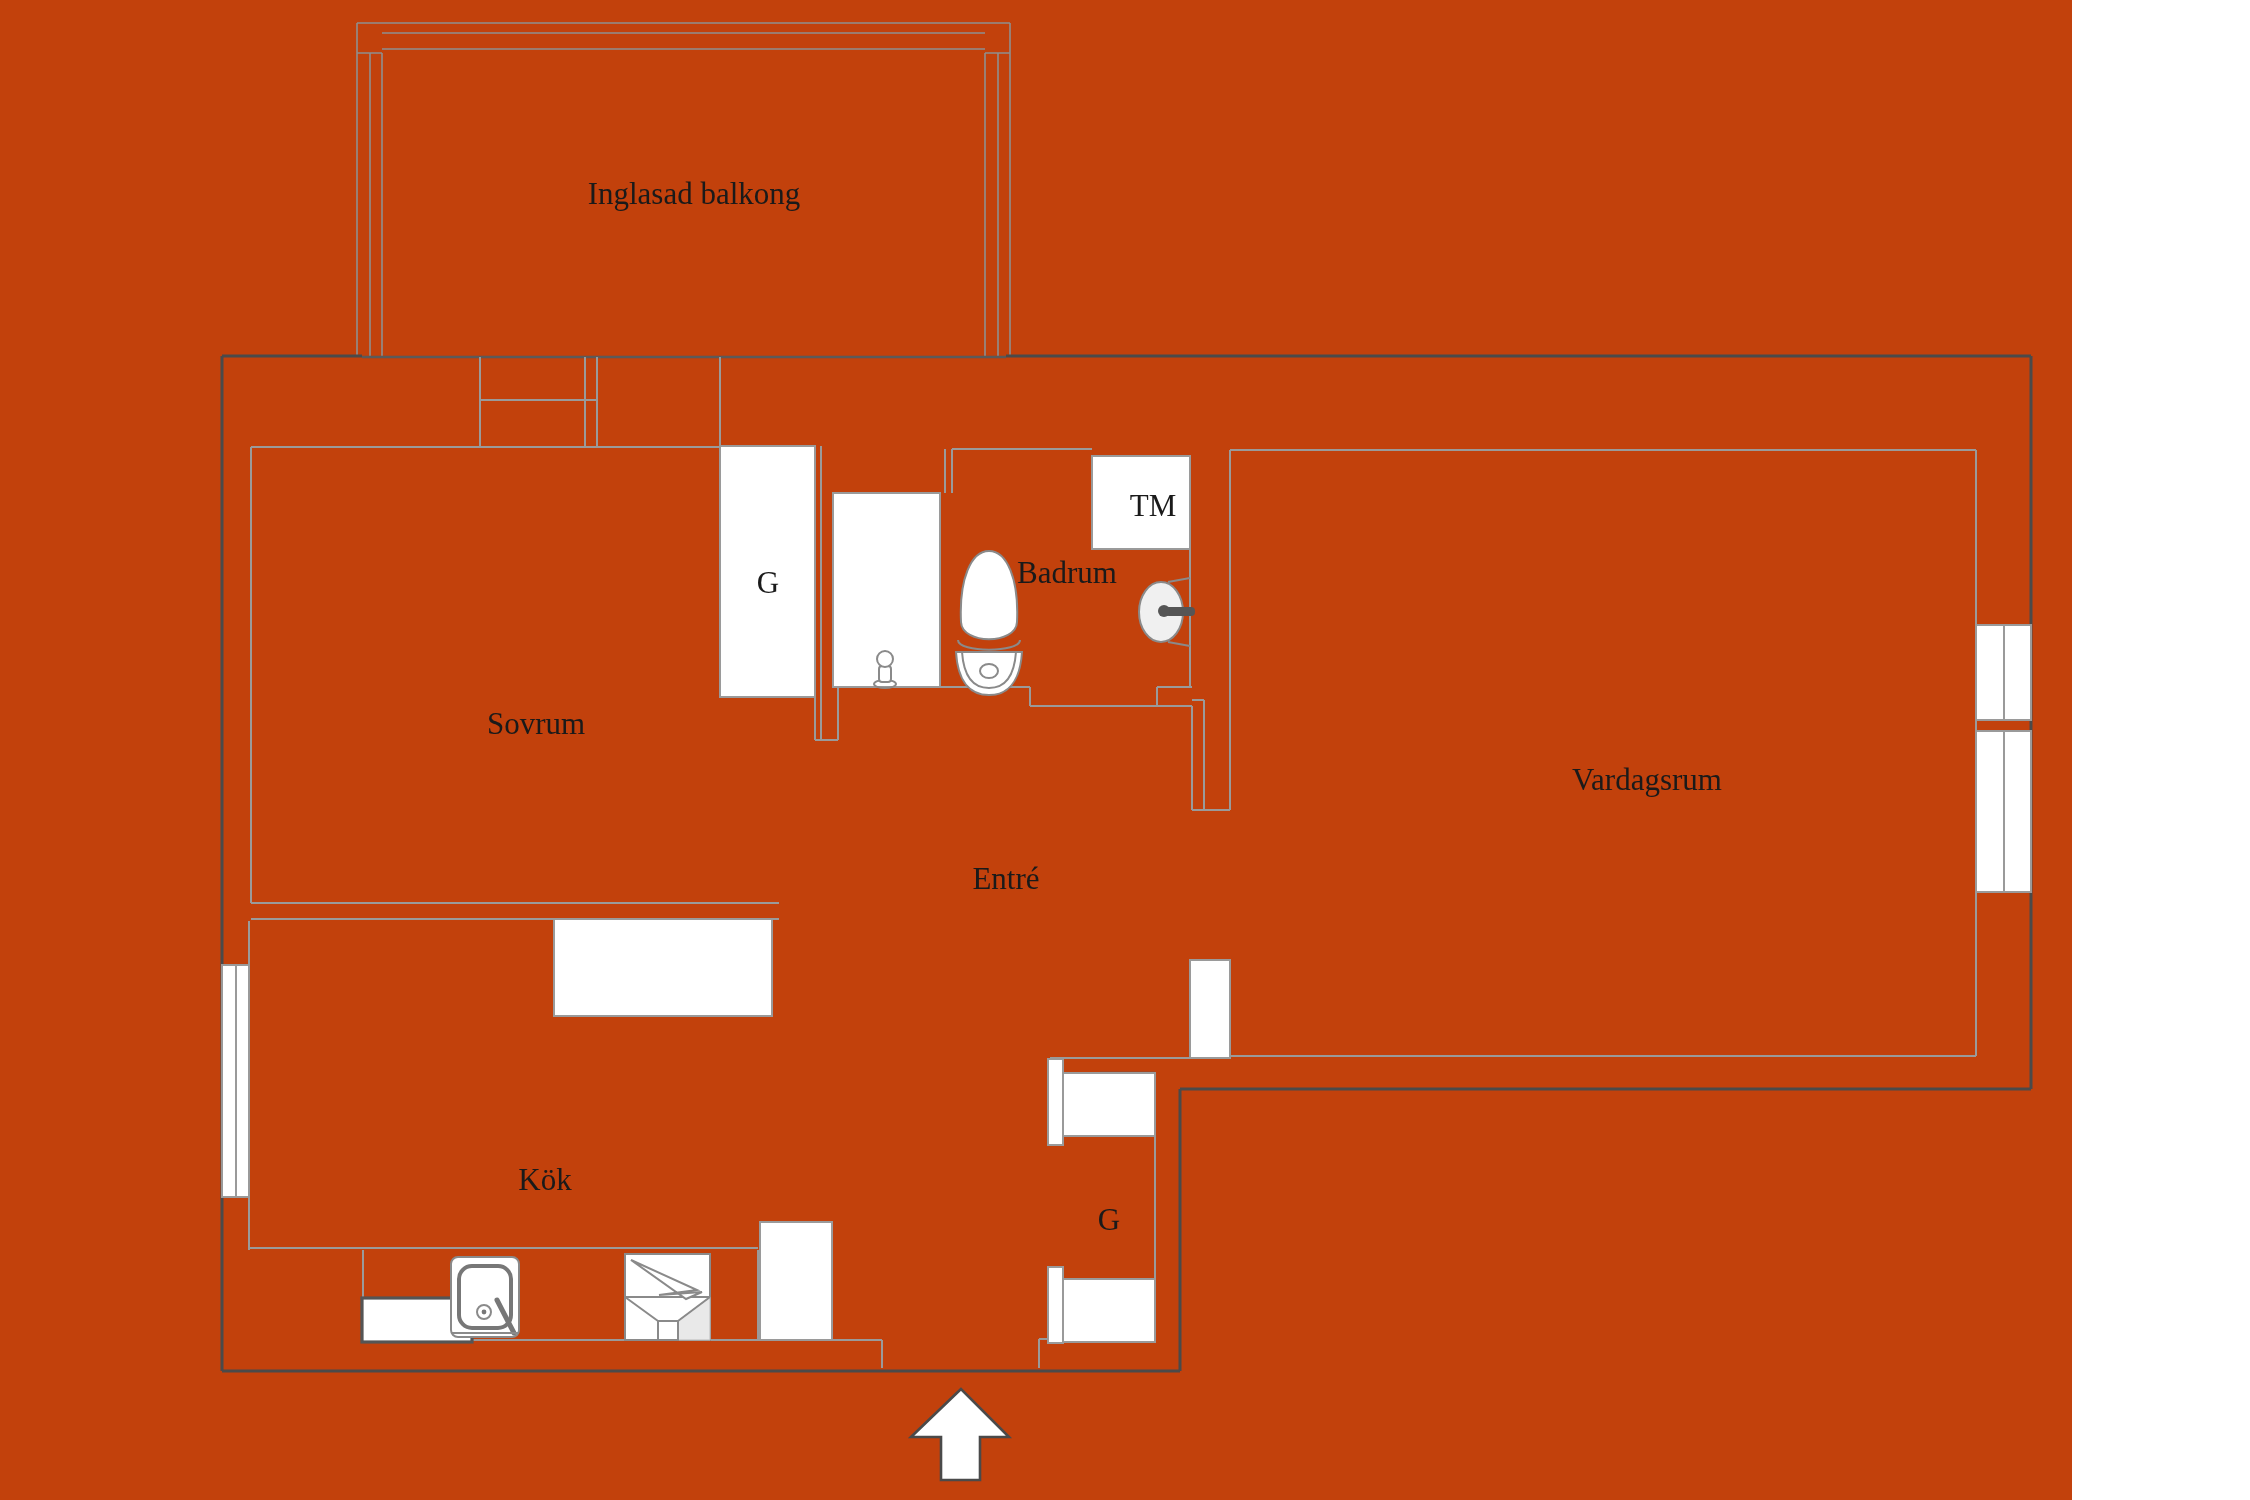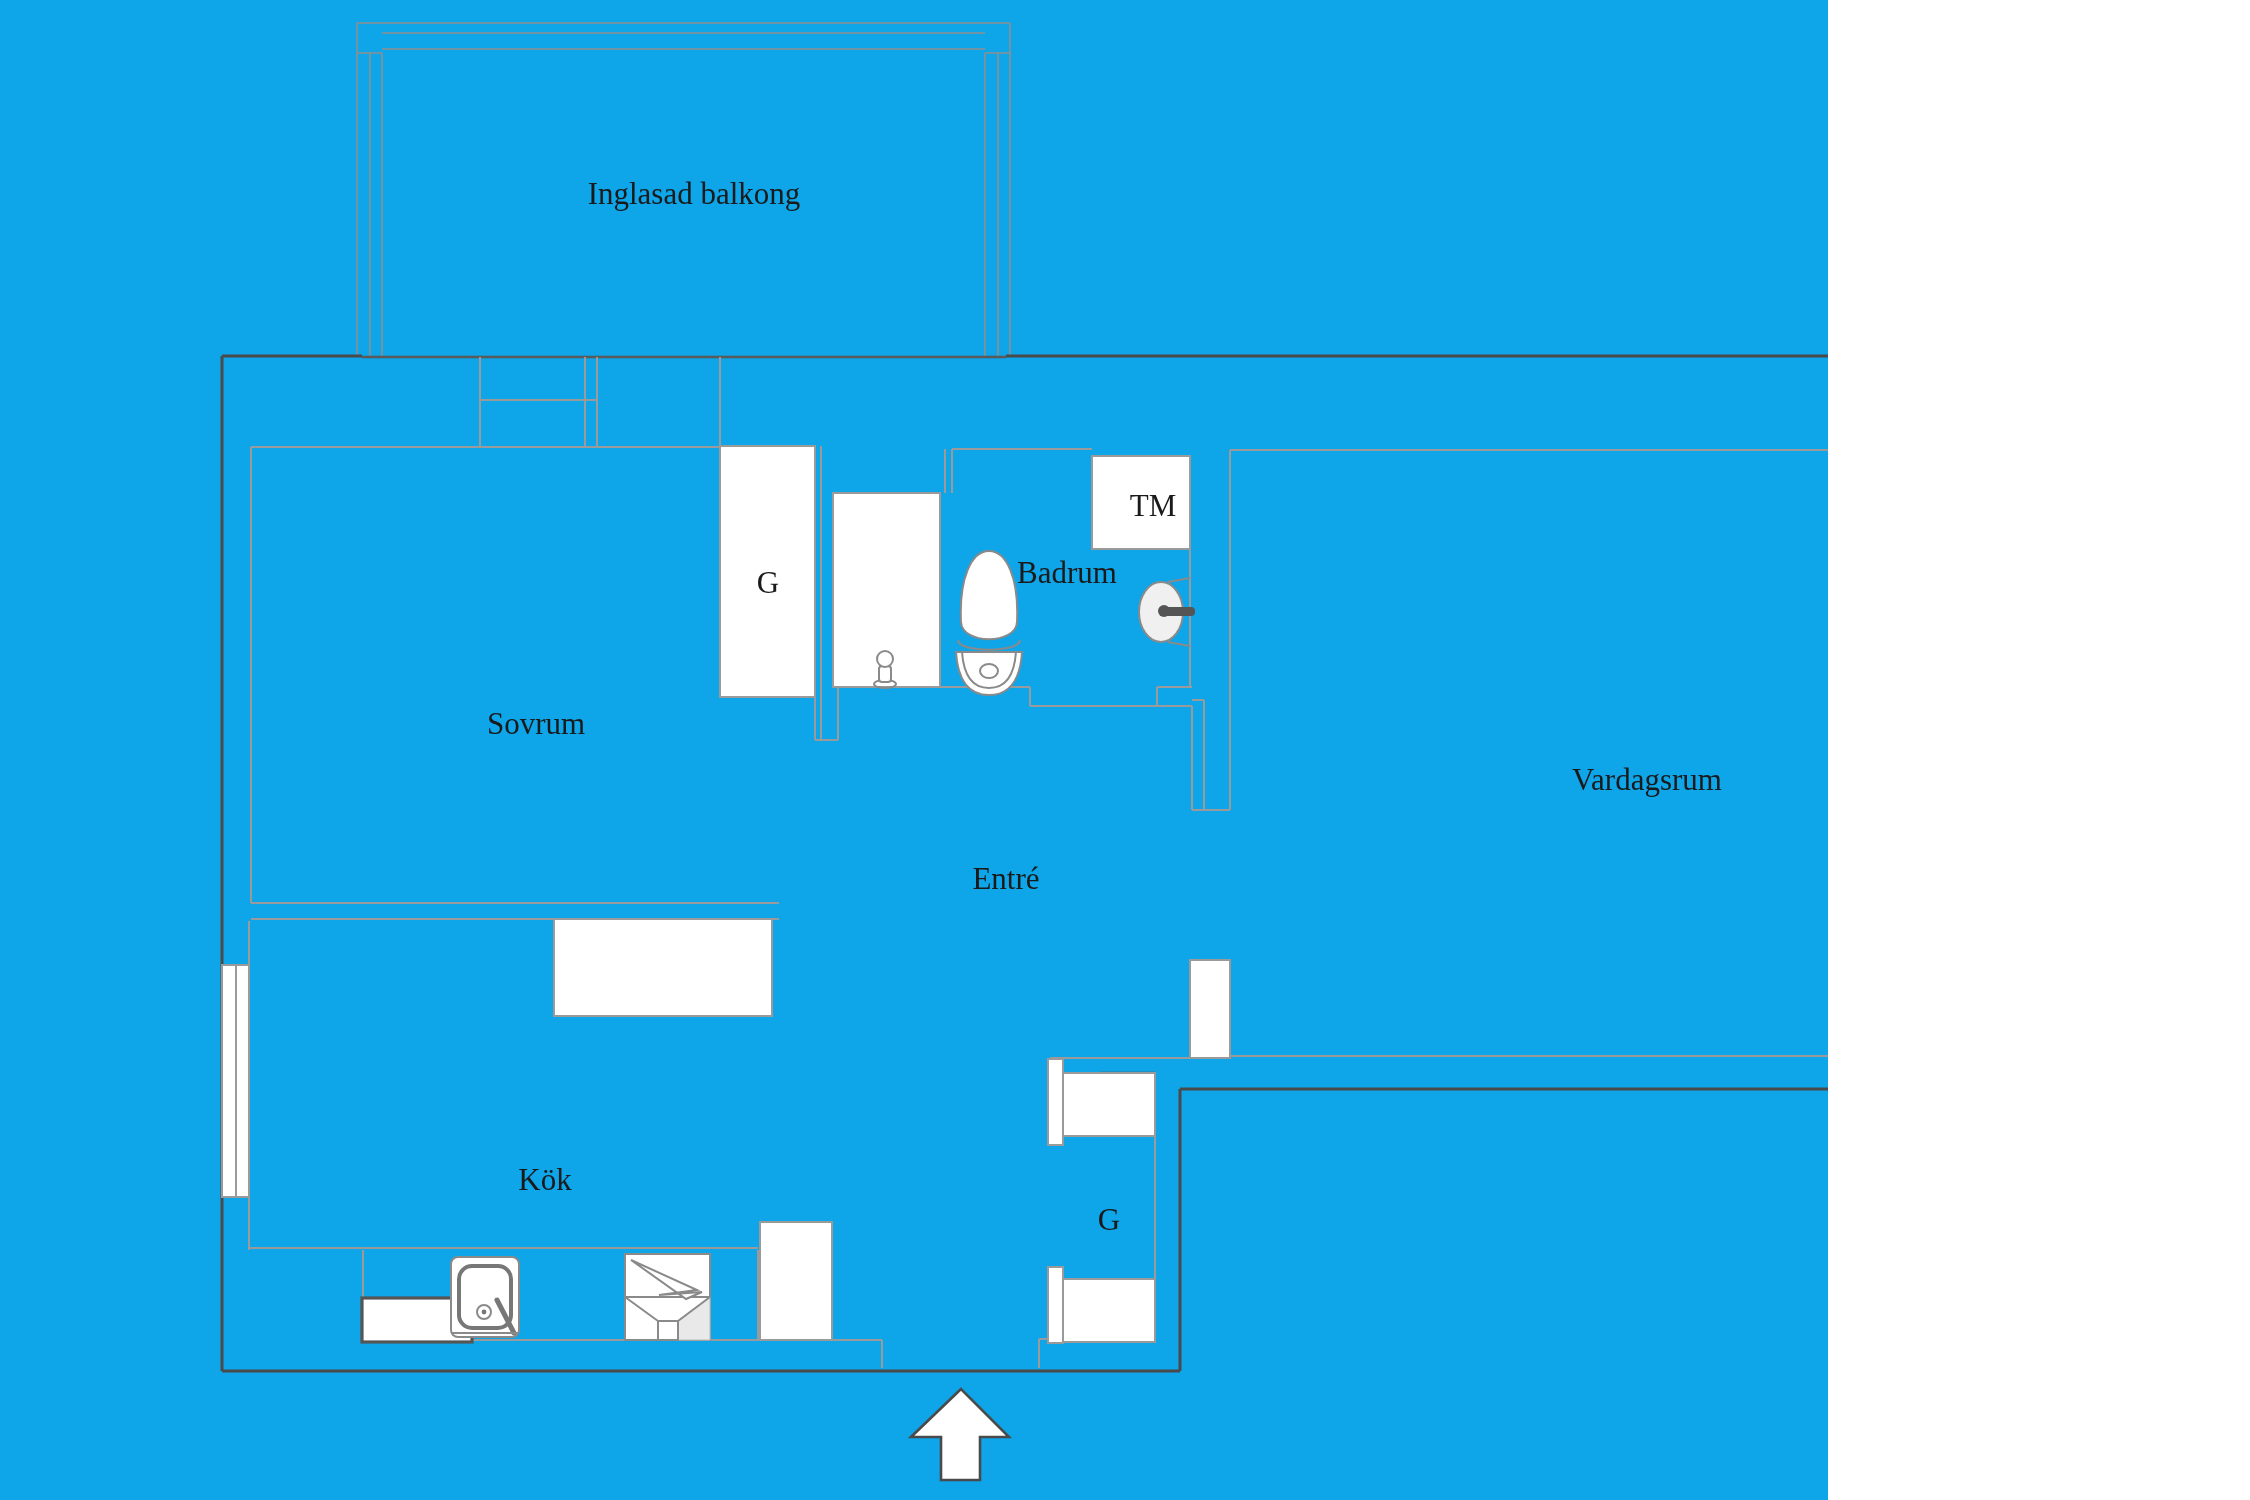--- a/index.html
+++ b/index.html
@@ -1,16 +1,16 @@
 <!DOCTYPE html>
 <html><head>
 <meta charset="utf-8">
 <style>
   html,body{margin:0;padding:0;background:#ffffff;}
-  .canvas{position:relative;width:1828px;height:1500px;background:#0ea5e9;overflow:hidden;}
+  .canvas{position:relative;width:2072px;height:1500px;background:#c2410c;overflow:hidden;}
   svg{display:block;}
   .room-label{font-family:"Liberation Serif","DejaVu Serif",serif;font-size:31px;fill:#1a1a1a;}
   .thin{stroke:#9a9a9a;stroke-width:2;fill:none;}
   .thin-fill{stroke:#9a9a9a;stroke-width:2;fill:#ffffff;}
   .glaze{stroke:#8f8f8f;stroke-width:1.6;fill:none;}
   .outer{stroke:#4a4a4a;stroke-width:3;fill:none;}
   .darkseg{stroke:#5a5a5a;stroke-width:2.4;fill:none;}
   .fixture{stroke:#8a8a8a;stroke-width:2;fill:none;}
   .fixture-fill{stroke:#8a8a8a;stroke-width:2;fill:#ffffff;}
 </style>

